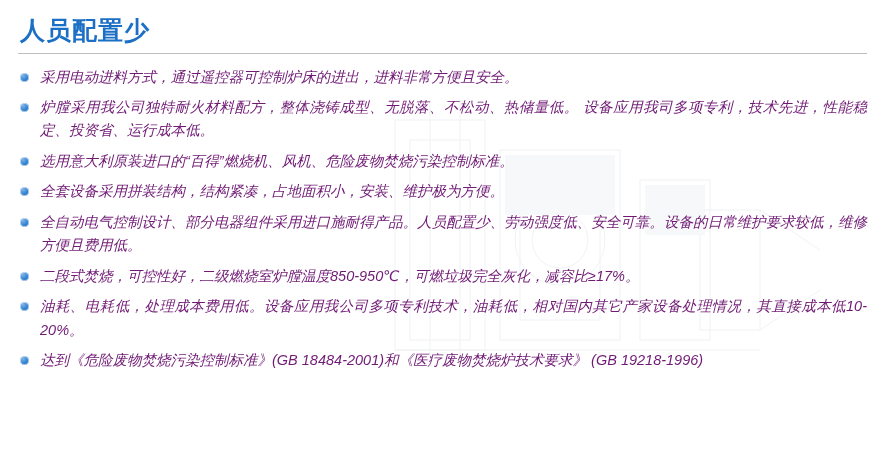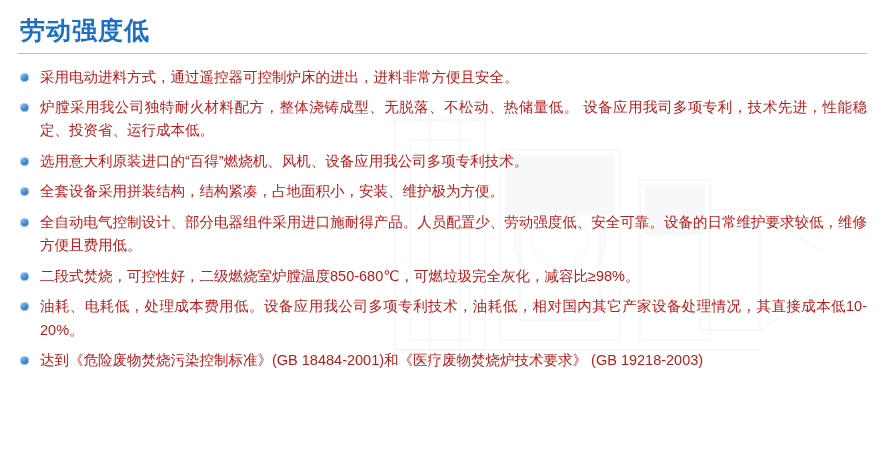--- a/index.html
+++ b/index.html
@@ -47,21 +47,22 @@
     margin: 0;
     padding: 0;
   }
   ul.features > li {
     position: relative;
     padding-left: 22px;
     margin-bottom: 7px;
     font-size: 14.5px;
     line-height: 1.62;
     text-align: justify;
-    color: #b91c1c;
+    color: #701a75;
+    font-style: italic;
   }
   ul.features > li .bullet {
     position: absolute;
     left: 2px;
     top: 7px;
     width: 9px;
     height: 9px;
     border-radius: 50%;
     background: radial-gradient(circle at 35% 30%, #7fb3e8 0%, #2c7fd0 55%, #1b5fa8 100%);
     box-shadow: 0 0 0 1px rgba(255,255,255,0.6) inset;
@@ -87,51 +88,51 @@
     <line x1="760" y1="330" x2="820" y2="290"></line>
   </g>
   <g fill="#eef2f5">
     <rect x="505" y="155" width="110" height="60"></rect>
     <rect x="645" y="185" width="60" height="50"></rect>
   </g>
 </svg>
 
 <div class="page">
 
-  <h1 class="title">劳动强度低</h1>
+  <h1 class="title">人员配置少</h1>
   <div class="title-rule"></div>
 
   <ul class="features">
     <li>
       <span class="bullet"></span>
       <span>采用电动进料方式，通过遥控器可控制炉床的进出，进料非常方便且安全。</span>
     </li>
     <li>
       <span class="bullet"></span>
       <span>炉膛采用我公司独特耐火材料配方，整体浇铸成型、无脱落、不松动、热储量低。 设备应用我司多项专利，技术先进，性能稳定、投资省、运行成本低。</span>
     </li>
     <li>
       <span class="bullet"></span>
-      <span>选用意大利原装进口的“百得”燃烧机、风机、设备应用我公司多项专利技术。</span>
+      <span>选用意大利原装进口的“百得”燃烧机、风机、危险废物焚烧污染控制标准。</span>
     </li>
     <li>
       <span class="bullet"></span>
       <span>全套设备采用拼装结构，结构紧凑，占地面积小，安装、维护极为方便。</span>
     </li>
     <li>
       <span class="bullet"></span>
       <span>全自动电气控制设计、部分电器组件采用进口施耐得产品。人员配置少、劳动强度低、安全可靠。设备的日常维护要求较低，维修方便且费用低。</span>
     </li>
     <li>
       <span class="bullet"></span>
-      <span>二段式焚烧，可控性好，二级燃烧室炉膛温度850-680℃，可燃垃圾完全灰化，减容比≥98%。</span>
+      <span>二段式焚烧，可控性好，二级燃烧室炉膛温度850-950℃，可燃垃圾完全灰化，减容比≥17%。</span>
     </li>
     <li>
       <span class="bullet"></span>
       <span>油耗、电耗低，处理成本费用低。设备应用我公司多项专利技术，油耗低，相对国内其它产家设备处理情况，其直接成本低10-20%。</span>
     </li>
     <li>
       <span class="bullet"></span>
-      <span>达到《危险废物焚烧污染控制标准》(GB 18484-2001)和《医疗废物焚烧炉技术要求》 (GB 19218-2003)</span>
+      <span>达到《危险废物焚烧污染控制标准》(GB 18484-2001)和《医疗废物焚烧炉技术要求》 (GB 19218-1996)</span>
     </li>
   </ul>
 
 </div>
 
 </body></html>

